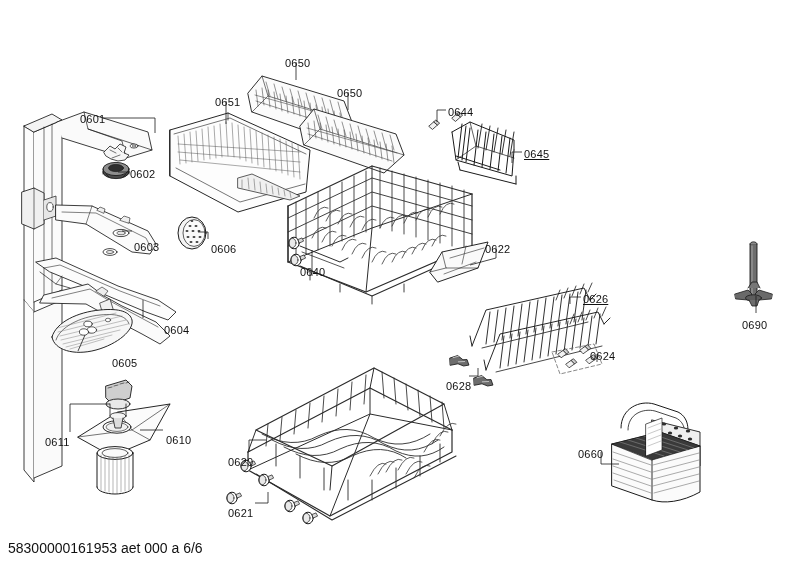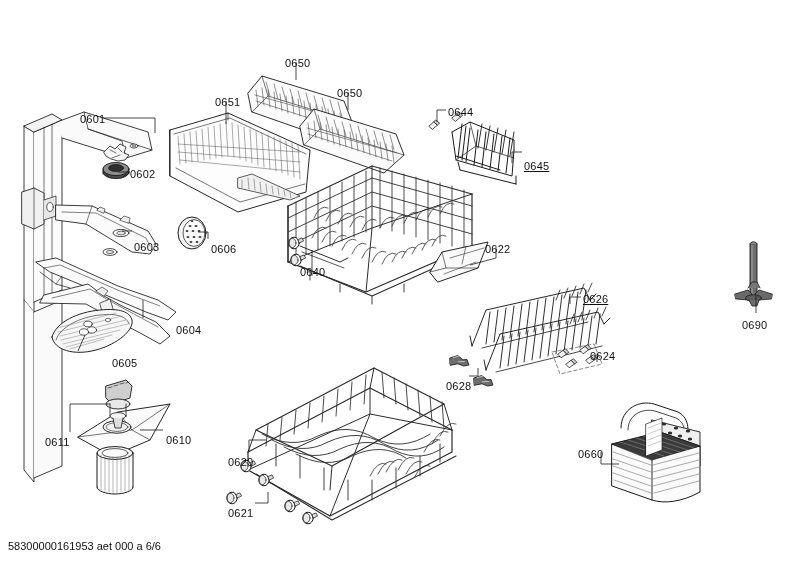--- a/index.html
+++ b/index.html
@@ -2,21 +2,21 @@
 <html><head>
 <meta charset="utf-8">
 <title>Exploded Parts Diagram</title>
 <style>
   html,body{margin:0;padding:0;background:#ffffff;}
   body{width:800px;height:566px;overflow:hidden;
        font-family:"Liberation Sans","DejaVu Sans",sans-serif;color:#000;}
   #sheet{position:relative;width:800px;height:566px;background:#fff;}
   #art{position:absolute;left:0;top:0;width:800px;height:566px;}
   .lbl{position:absolute;font-size:11px;letter-spacing:.2px;color:#111;white-space:nowrap;}
-  #footer{position:absolute;left:8px;top:540px;font-size:11px;color:#111;}
+  #footer{position:absolute;left:8px;top:540px;font-size:14px;color:#111;}
   svg{shape-rendering:geometricPrecision;}
 </style>
 </head>
 <body>
 
 <div id="sheet">
 
   <svg id="art" viewBox="0 0 800 566">
     <defs>
       <g id="wheelGlyph">
@@ -489,34 +489,34 @@
         <polyline points="226,101 226,124" fill="none" stroke="#1a1a1a" stroke-width="0.8"></polyline>
         <polyline points="601,452 601,464 619,464" fill="none" stroke="#1a1a1a" stroke-width="0.8"></polyline>
         <polyline points="756,313 756,296" fill="none" stroke="#1a1a1a" stroke-width="0.8"></polyline>
       </g>
   </svg>
 
   <div id="labels">
       <div class="lbl" style="left: 80px; top: 113px;">0601</div>
       <div class="lbl" style="left: 130px; top: 168px;">0602</div>
       <div class="lbl" style="left: 134px; top: 241px;">0603</div>
-      <div class="lbl" style="left: 144px; top: 324px; padding-left: 32px;">0604</div>
+      <div class="lbl" style="left: 132px; top: 324px; padding-left: 32px;">0604</div>
       <div class="lbl" style="left: 64px; top: 357px; margin-left: 48px;">0605</div>
       <div class="lbl" style="left: 211px; top: 243px;">0606</div>
       <div class="lbl" style="left: 166px; top: 434px;">0610</div>
       <div class="lbl" style="left: 45px; top: 436px;">0611</div>
       <div class="lbl" style="left: 228px; top: 456px;">0620</div>
       <div class="lbl" style="left: 228px; top: 507px;">0621</div>
       <div class="lbl" style="left: 485px; top: 243px;">0622</div>
       <div class="lbl" style="left: 590px; top: 350px;">0624</div>
       <div class="lbl" style="left: 583px; top: 293px; text-decoration: underline;">0626</div>
       <div class="lbl" style="left: 446px; top: 380px;">0628</div>
       <div class="lbl" style="left: 300px; top: 266px;">0640</div>
       <div class="lbl" style="left: 448px; top: 106px;">0644</div>
-      <div class="lbl" style="left: 524px; top: 160px; text-decoration: underline;">0645</div>
+      <div class="lbl" style="left: 524px; top: 148px; text-decoration: underline;">0645</div>
       <div class="lbl" style="left: 285px; top: 57px;">0650</div>
       <div class="lbl" style="left: 337px; top: 87px;">0650</div>
       <div class="lbl" style="left: 215px; top: 96px;">0651</div>
       <div class="lbl" style="left: 578px; top: 448px;">0660</div>
       <div class="lbl" style="left: 742px; top: 319px;">0690</div>
     </div>
 
   <div id="footer">58300000161953 aet 000 a 6/6</div>
 </div>
 

